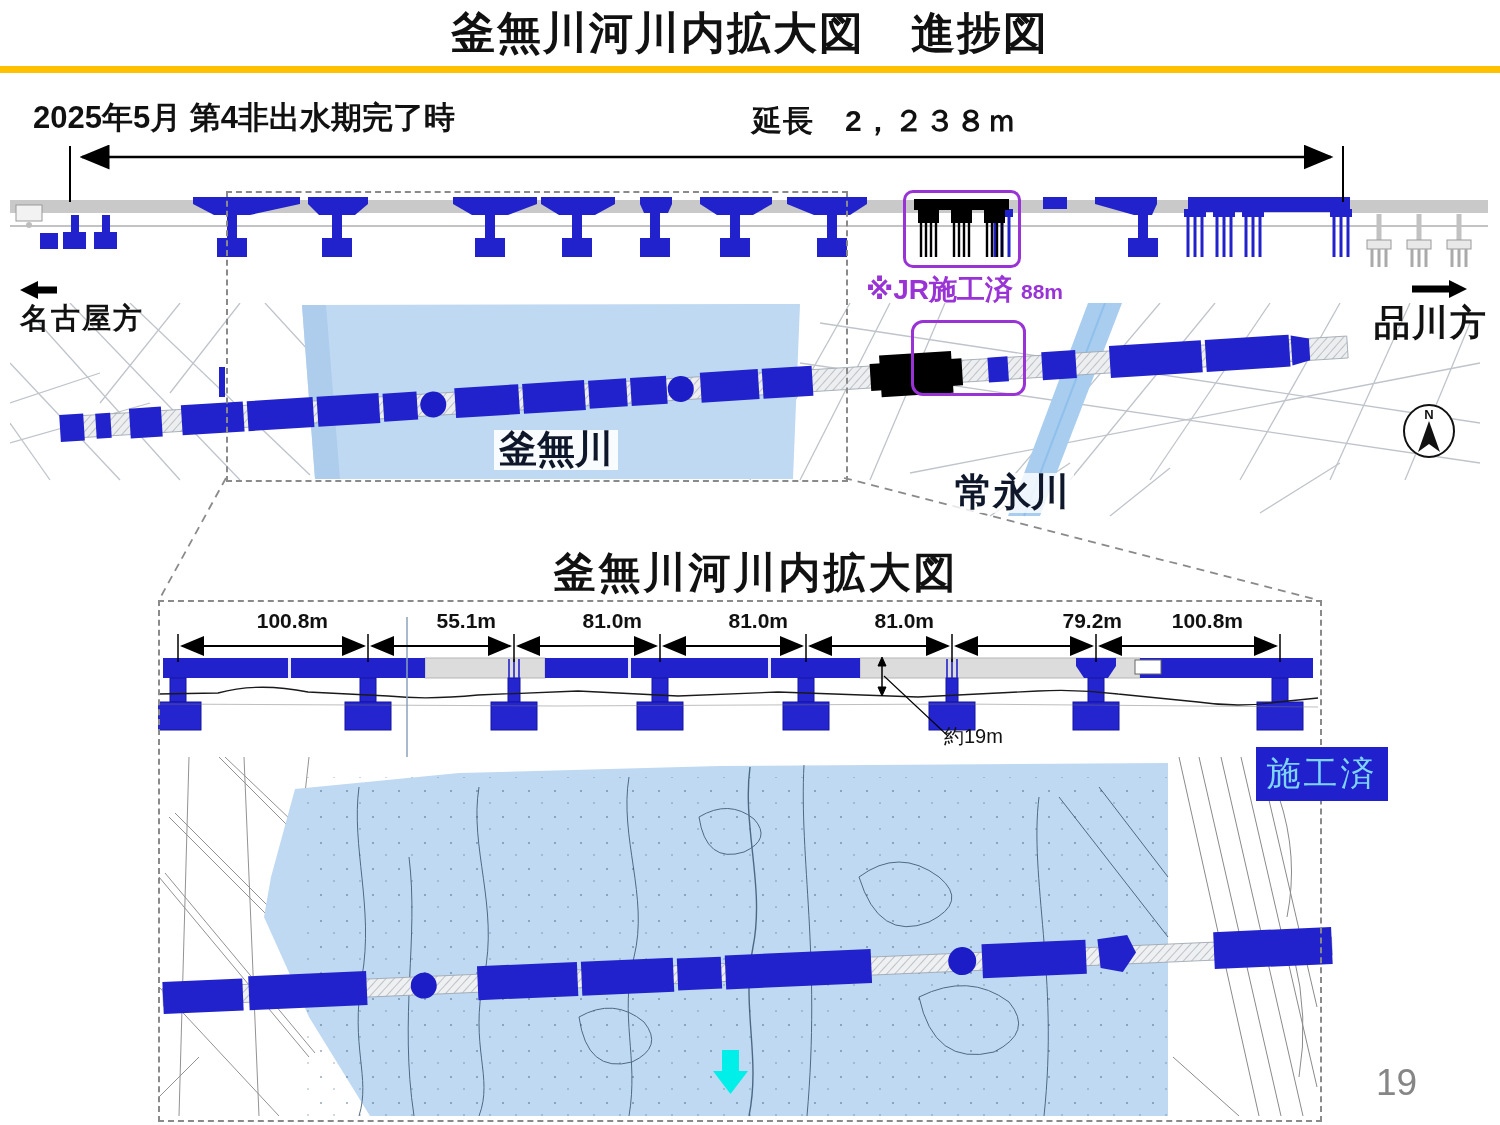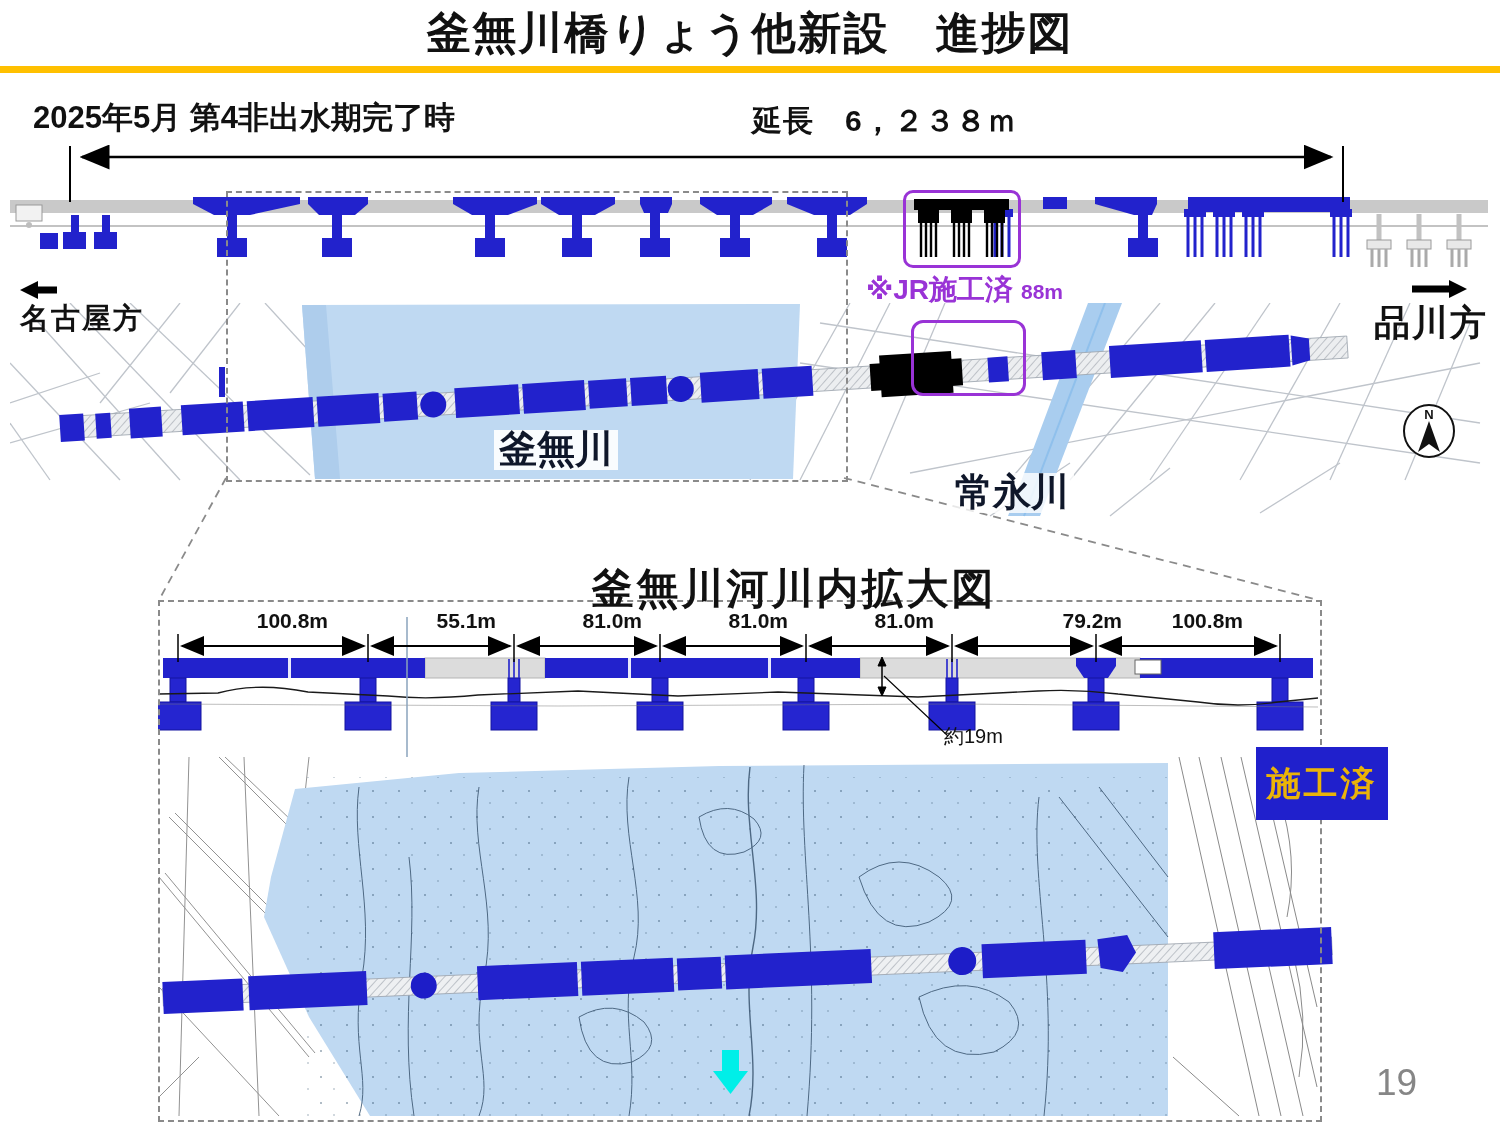--- a/index.html
+++ b/index.html
@@ -16,25 +16,25 @@
   .jrnote .big{font-size:28px;} .jrnote .small{font-size:21px;}
   .riverlabel{font-size:38px;font-weight:bold;color:#0f172a;background:rgba(255,255,255,.9);
               padding:0 5px;line-height:1.05;}
   .kam{left:494px;top:430px;} .tsu{left:950px;top:473px;background:rgba(255,255,255,.8);}
   .purplebox{border:3px solid #9933D6;border-radius:12px;background:transparent;}
   .pb-elev{left:903px;top:190px;width:112px;height:72px;border-radius:10px;}
   .pb-map{left:911px;top:320px;width:109px;height:70px;}
   .dashbox{border:2px dashed #8a8a8a;}
   .db-top{left:226px;top:191px;width:618px;height:287px;}
   .db-enl{left:158px;top:600px;width:1160px;height:518px;}
-  .enl-title{left:504px;top:545px;width:580px;text-align:center;font-size:42px;font-weight:bold;letter-spacing:3px;margin-top:16px;}
+  .enl-title{left:466px;top:545px;width:580px;text-align:center;font-size:42px;font-weight:bold;letter-spacing:3px;}
   .spanlabel{top:609px;width:110px;text-align:right;font-size:21px;font-weight:bold;}
   .heightnote{left:944px;top:723px;font-size:20px;}
-  .done{left:1256px;top:747px;width:132px;height:73px;background:#2020CC;color:#eab308;
-        font-size:34px;font-weight:bold;display:flex;align-items:center;justify-content:center;letter-spacing:3px;}
+  .done{left:1256px;top:747px;width:132px;height:54px;background:#2020CC;color:#7dd3fc;
+        font-size:34px;font-weight:normal;display:flex;align-items:center;justify-content:center;letter-spacing:3px;}
   .page{left:1376px;top:1062px;font-size:37px;color:#868686;}
   svg{display:block;}
 </style>
 </head>
 <body>
 
 <div class="slide">
 
   <svg class="abs" style="left:10px;top:303px;" width="1480" height="215" viewBox="0 0 1480 215">
     <defs>
@@ -377,24 +377,24 @@
 
   <svg class="abs" style="left:1400px;top:402px;" width="58" height="58" viewBox="0 0 58 58">
     <ellipse cx="29" cy="29" rx="25" ry="26" fill="#fff" stroke="#111" stroke-width="2"></ellipse>
     <text x="29" y="17" text-anchor="middle" font-size="13" font-weight="bold" fill="#111">N</text>
     <polygon points="29,19 40,50 29,42 18,50" fill="#111"></polygon>
   </svg>
 
   <div class="abs purplebox pb-elev"></div>
   <div class="abs purplebox pb-map"></div>
 
-  <div class="abs title">釜無川橋りょう他新設　進捗図</div>
+  <div class="abs title">釜無川河川内拡大図　進捗図</div>
   <div class="abs ybar"></div>
   <div class="abs status">2025年5月 第4非出水期完了時</div>
-  <div class="abs ext">延長　6，２３８ｍ</div>
+  <div class="abs ext">延長　2，２３８ｍ</div>
   <div class="abs dir-l">名古屋方</div>
   <div class="abs dir-r">品川方</div>
   <div class="abs jrnote">
     <span class="big">※JR施工済</span>
     <span class="small">88m</span>
   </div>
   <div class="abs riverlabel kam">釜無川</div>
   <div class="abs riverlabel tsu">常永川</div>
   <div class="abs enl-title">釜無川河川内拡大図</div>
 

